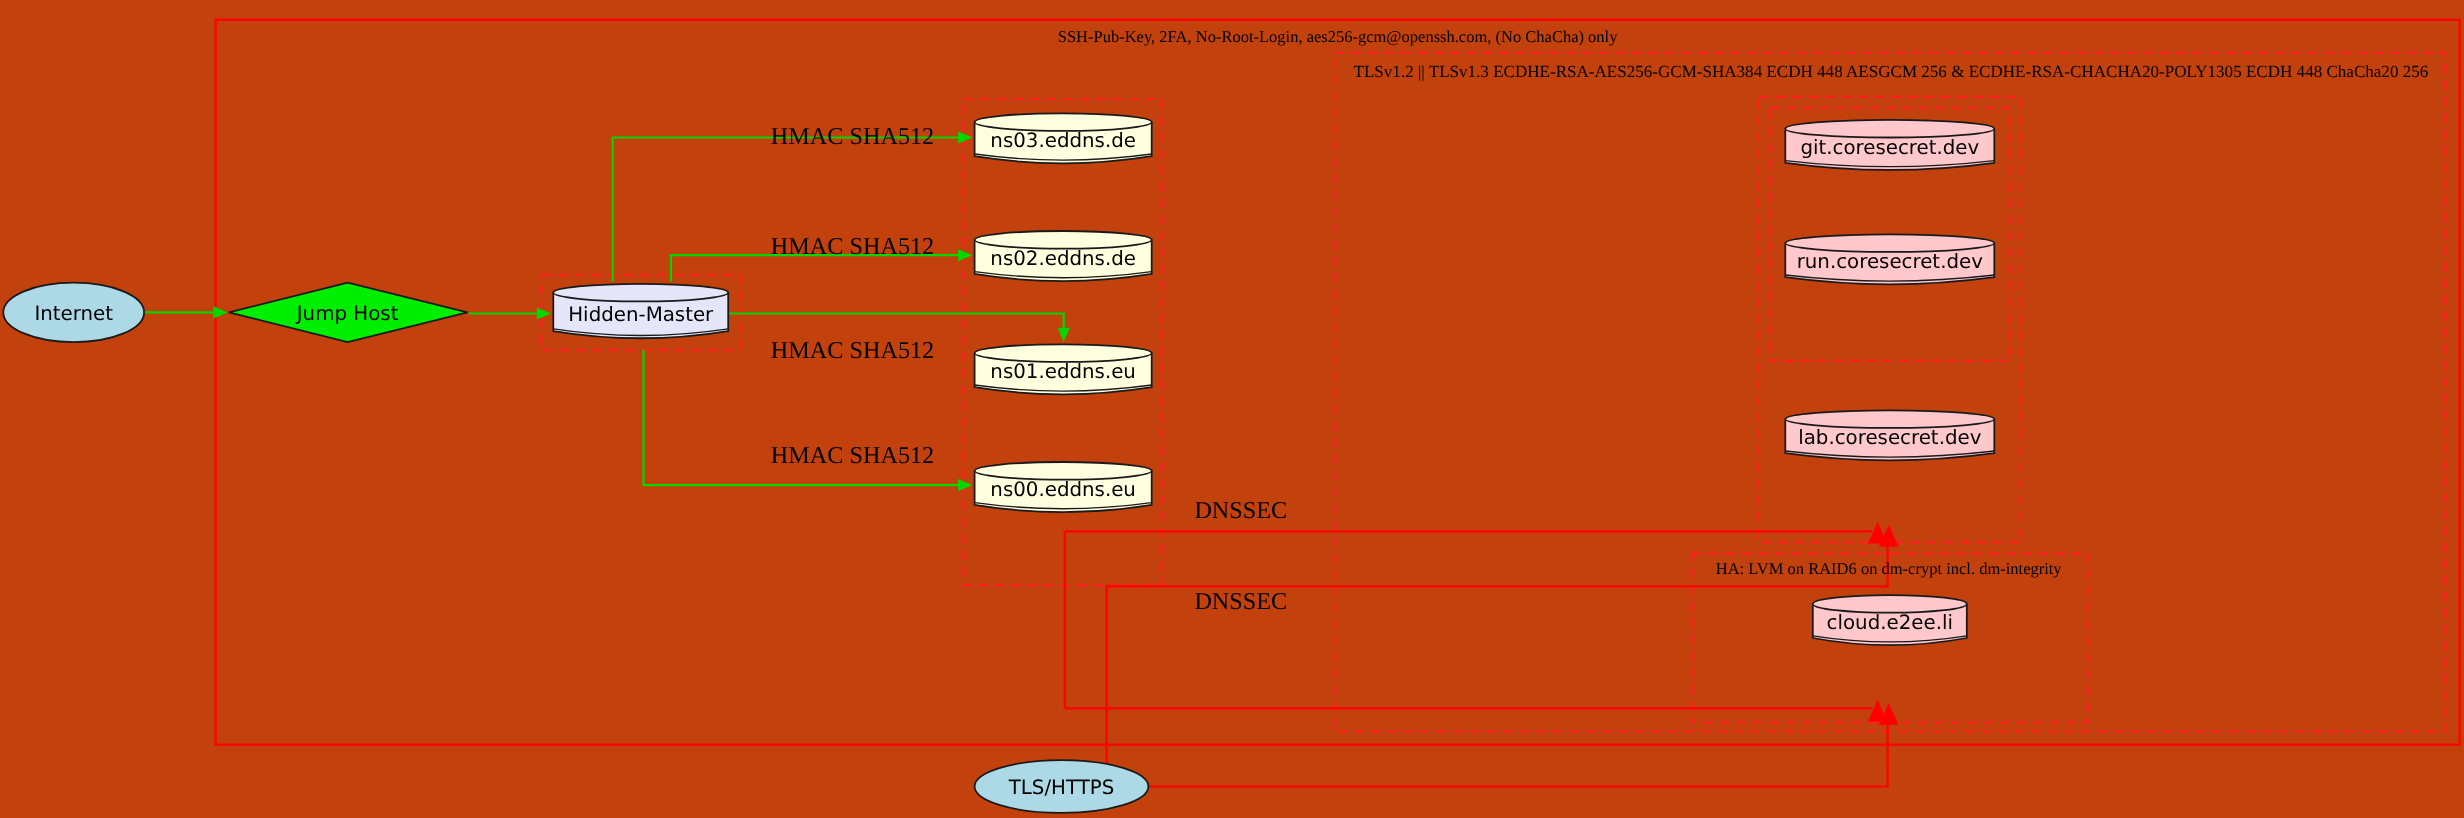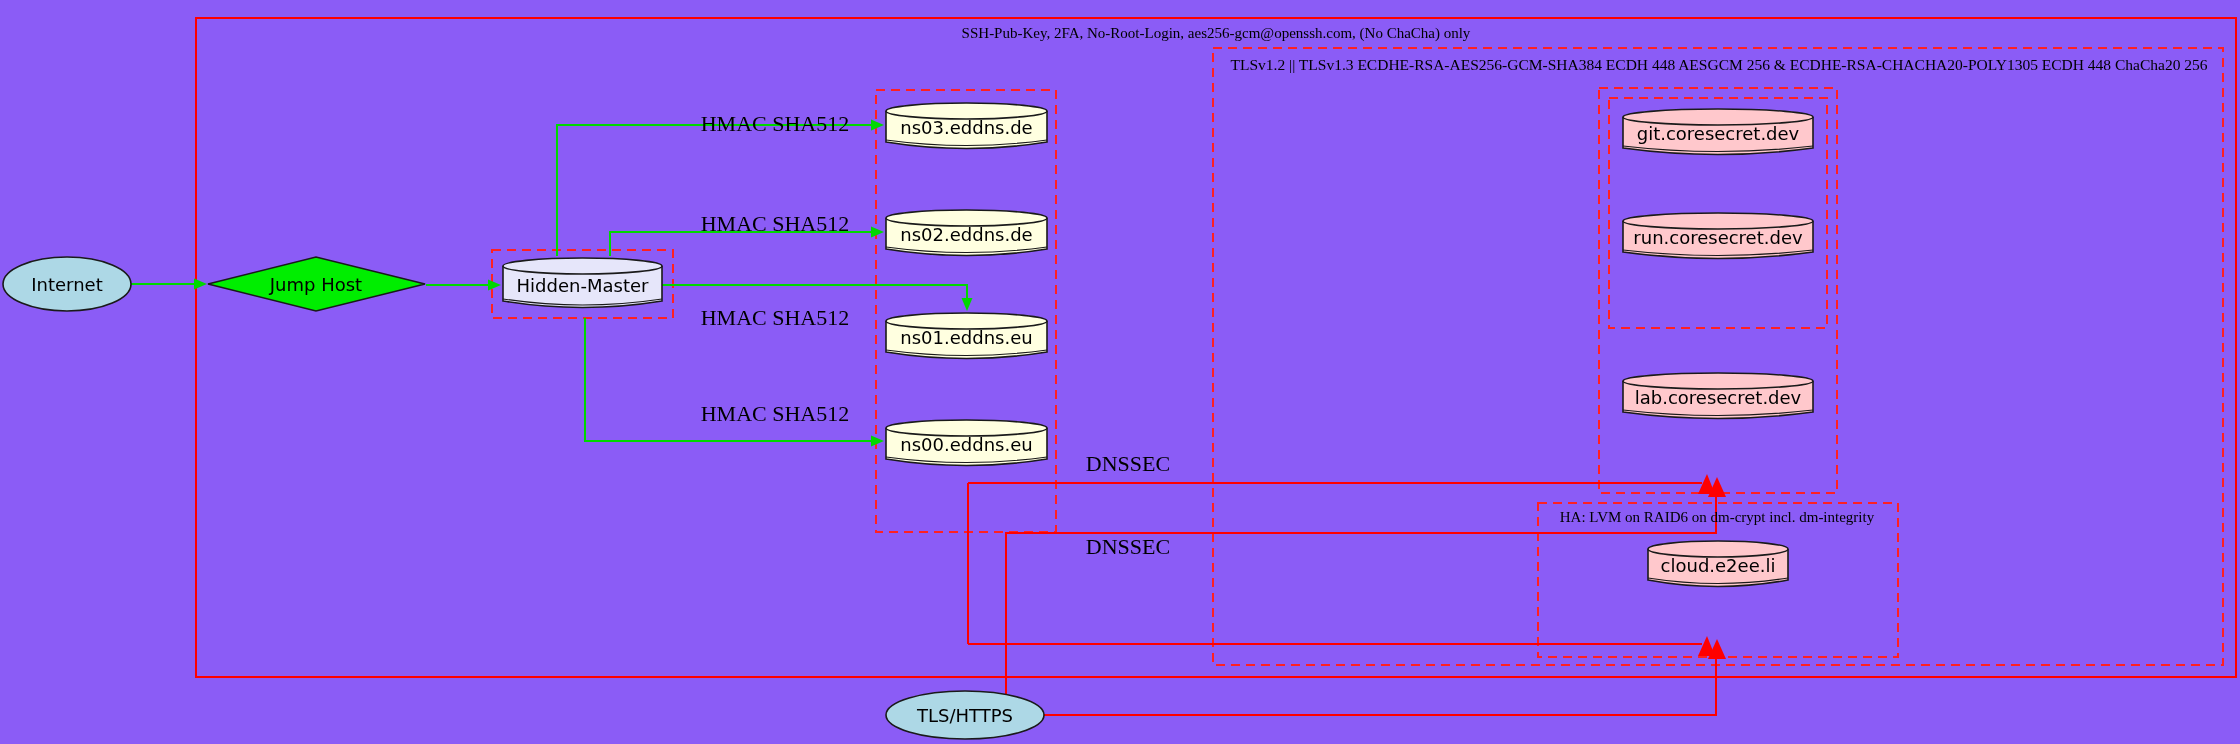--- a/index.html
+++ b/index.html
@@ -1,16 +1,16 @@
 <!DOCTYPE html>
 <html><head>
 <meta charset="utf-8">
 <style>
   html,body{margin:0;padding:0;background:#ffffff;}
-  .stage{position:relative;width:2240px;height:744px;background:#8b5cf6;overflow:hidden;}
+  .stage{position:relative;width:2240px;height:744px;background:#c2410c;overflow:hidden;}
   svg{display:block;}
   .nlabel{font-family:"DejaVu Sans","Liberation Sans",sans-serif;font-size:18px;fill:#000;text-anchor:middle;}
   .elabel{font-family:"Liberation Serif","DejaVu Serif",serif;font-size:22px;fill:#000;text-anchor:middle;}
   .clabel{font-family:"Liberation Serif","DejaVu Serif",serif;font-size:15px;fill:#000;text-anchor:middle;}
   .clabel-tls{font-size:15.5px;}
   .cyl{stroke:#1a1a1a;stroke-width:1.6;}
   .cyl-inner{fill:none;stroke:#1a1a1a;stroke-width:1.2;}
   .shape{stroke:#1a1a1a;stroke-width:1.6;}
   .gedge{fill:none;stroke:#00d800;stroke-width:2;}
   .ghead{fill:#00d800;stroke:none;}

